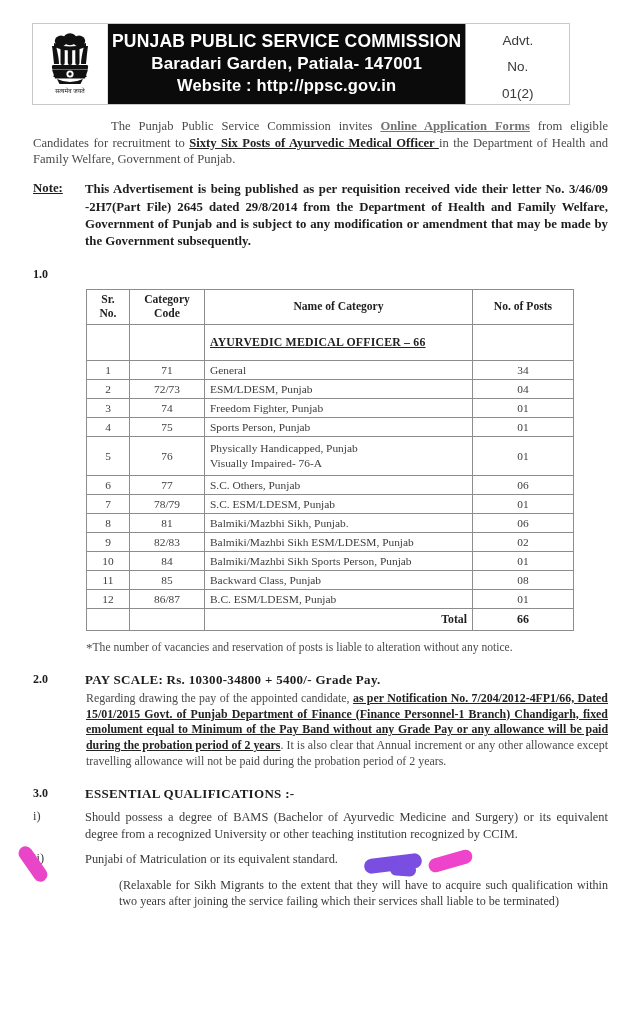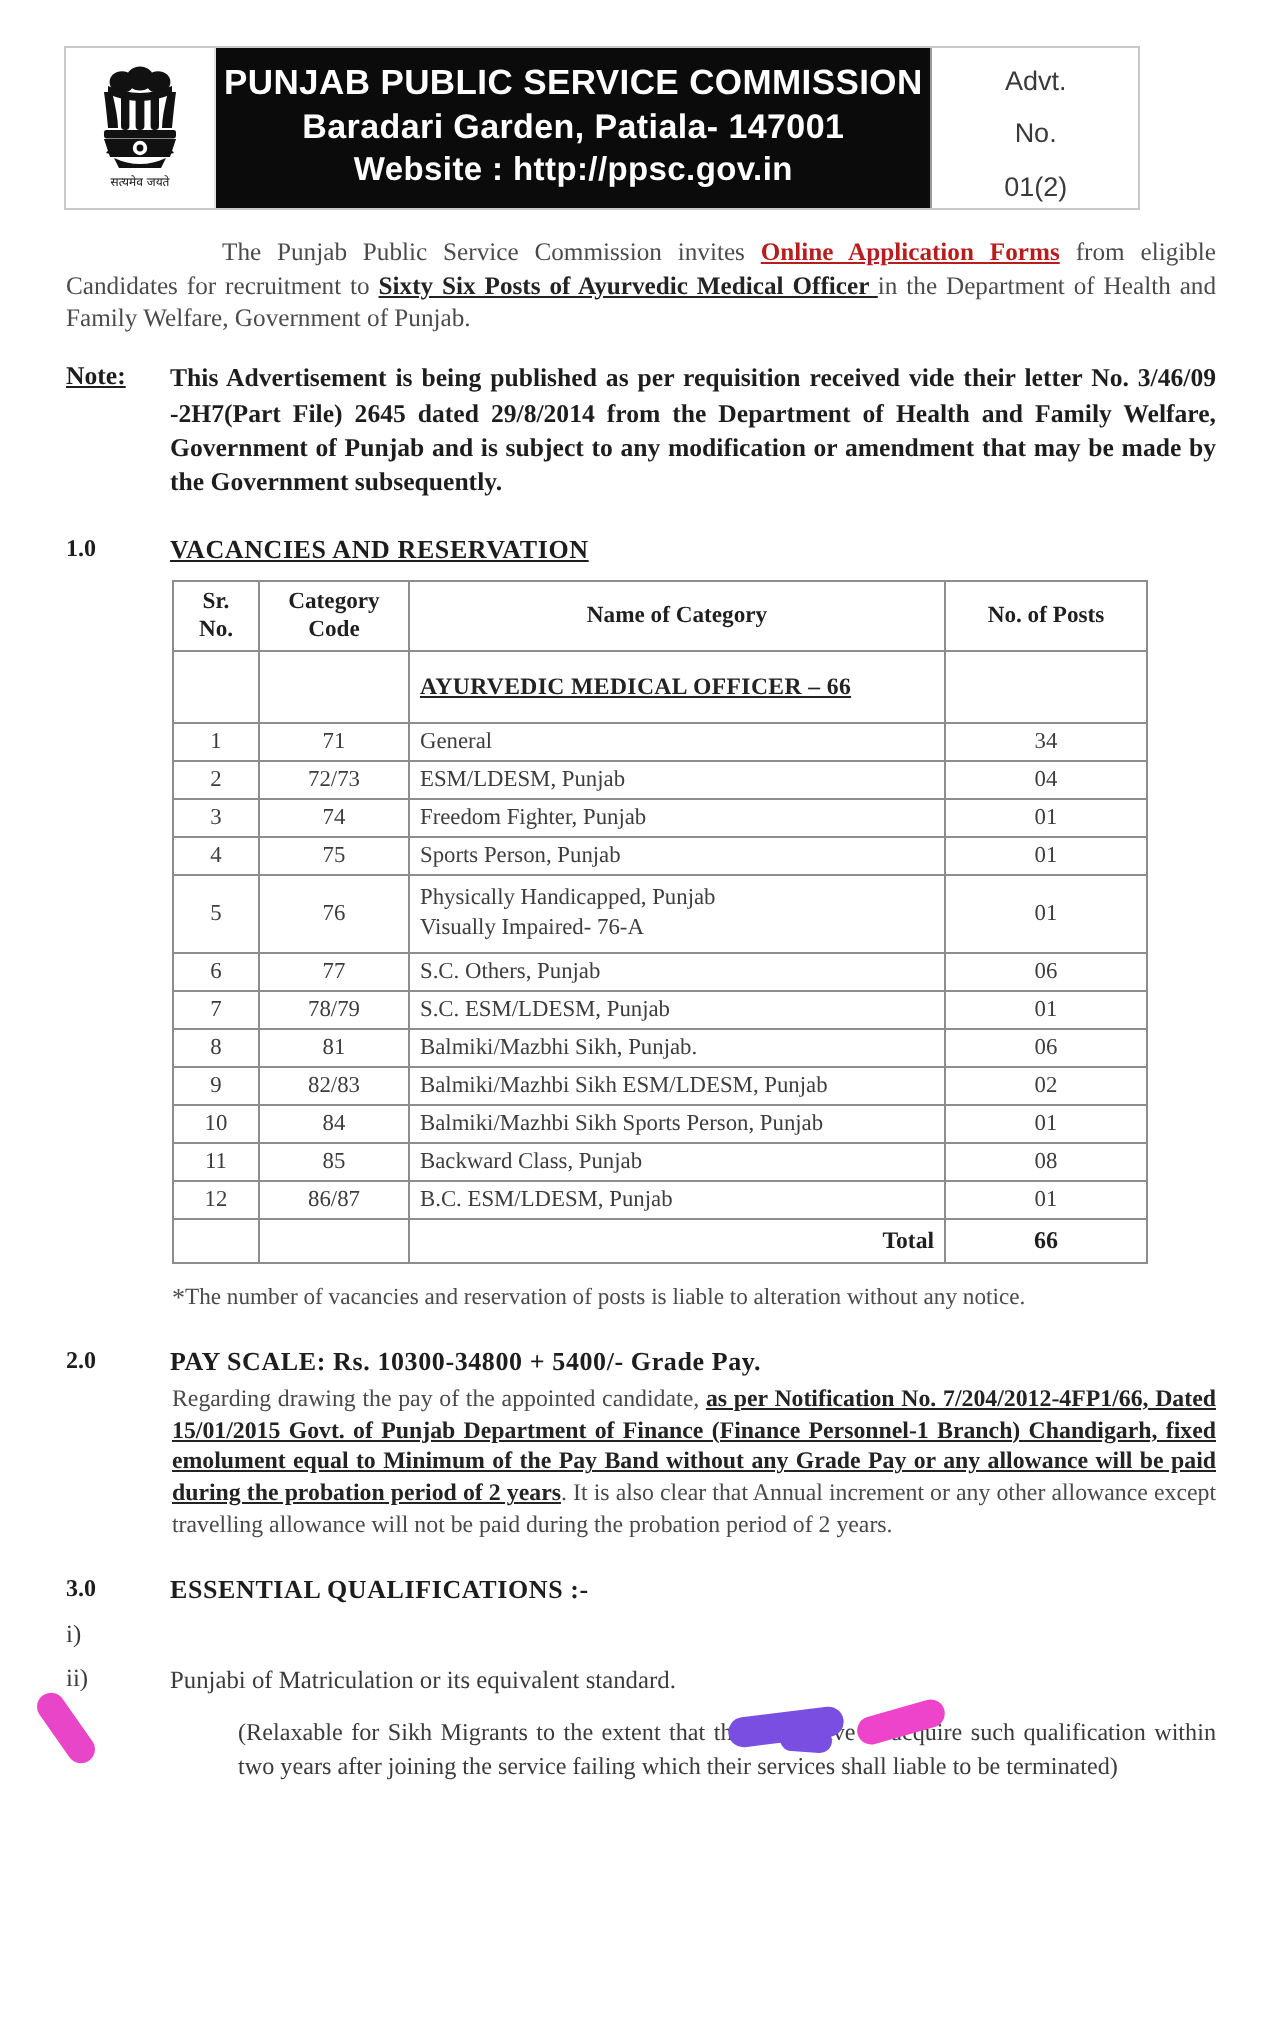--- a/index.html
+++ b/index.html
@@ -102,21 +102,21 @@
   .para {
     margin: 0 0 2px 0;
     padding: 0 33px 0 33px;
     font-size: 12.6px;
     line-height: 1.33;
     text-align: justify;
     color: #3b3b3b;
   }
   .para.intro { text-indent: 78px; color:#4a4a4a; }
   .red-bold {
-    color: #b91c1c;
+    color: #737373;
     font-weight: bold;
     text-decoration: underline;
   }
   .u-bold { font-weight: bold; text-decoration: underline; color:#232323; }
 
   .note-row {
     display: flex;
     padding: 0 33px 0 33px;
     margin-top: 13px;
     justify-content: center;
@@ -348,21 +348,20 @@
 
     <p class="para intro"><span>The Punjab Public Service Commission invites </span><span class="red-bold">Online Application Forms</span><span> from eligible Candidates for recruitment to </span><span class="u-bold">Sixty Six  Posts of Ayurvedic Medical Officer </span><span> in the Department of Health and Family Welfare, Government of Punjab.</span></p>
 
     <div class="note-row">
       <div class="note-label">Note:</div>
       <div class="note-body">This Advertisement is being published as per requisition received vide their letter No. 3/46/09 -2H7(Part File) 2645 dated 29/8/2014 from the Department of Health and Family Welfare, Government of Punjab and is subject to any modification or amendment that may be made by the Government subsequently.</div>
     </div>
 
     <div class="sec-row">
       <div class="sec-num">1.0</div>
-      <div class="sec-title">VACANCIES AND RESERVATION</div>
     </div>
 
     <div class="tbl-wrap">
       <table class="vac">
         <thead>
           <tr>
             <th class="c-sr">
               <span>Sr.</span><br>
               <span>No.</span>
             </th>
@@ -479,20 +478,21 @@
 
     <div class="body-indent"><span>Regarding drawing the pay of the appointed candidate, </span><span class="u-bold">as per Notification No. 7/204/2012-4FP1/66, Dated 15/01/2015 Govt. of Punjab Department of Finance (Finance Personnel-1 Branch) Chandigarh, fixed emolument equal to Minimum of the Pay Band without any Grade Pay or any allowance will be paid during the probation period of 2 years</span><span>. It is also clear that Annual increment or any other allowance except travelling allowance will not be paid during the probation period of 2 years.</span></div>
 
     <div class="sec-row">
       <div class="sec-num">3.0</div>
       <div class="sec-title nounderline">ESSENTIAL QUALIFICATIONS :-</div>
     </div>
 
     <div class="qual-row">
       <div class="qual-num">i)</div>
+      <div class="qual-body">Should possess a degree of BAMS  (Bachelor of Ayurvedic Medicine and Surgery) or its equivalent degree from a recognized University or other teaching  institution recognized by CCIM.</div>
     </div>
 
     <div class="qual-row">
       <div class="qual-num">ii)</div>
       <div class="qual-body">Punjabi of Matriculation or its equivalent standard.</div>
     </div>
 
     <div class="relax">(Relaxable for Sikh Migrants to the extent that they will have to acquire such qualification within two years after joining the service failing which their services shall liable to be terminated)</div>
 
   </div>

